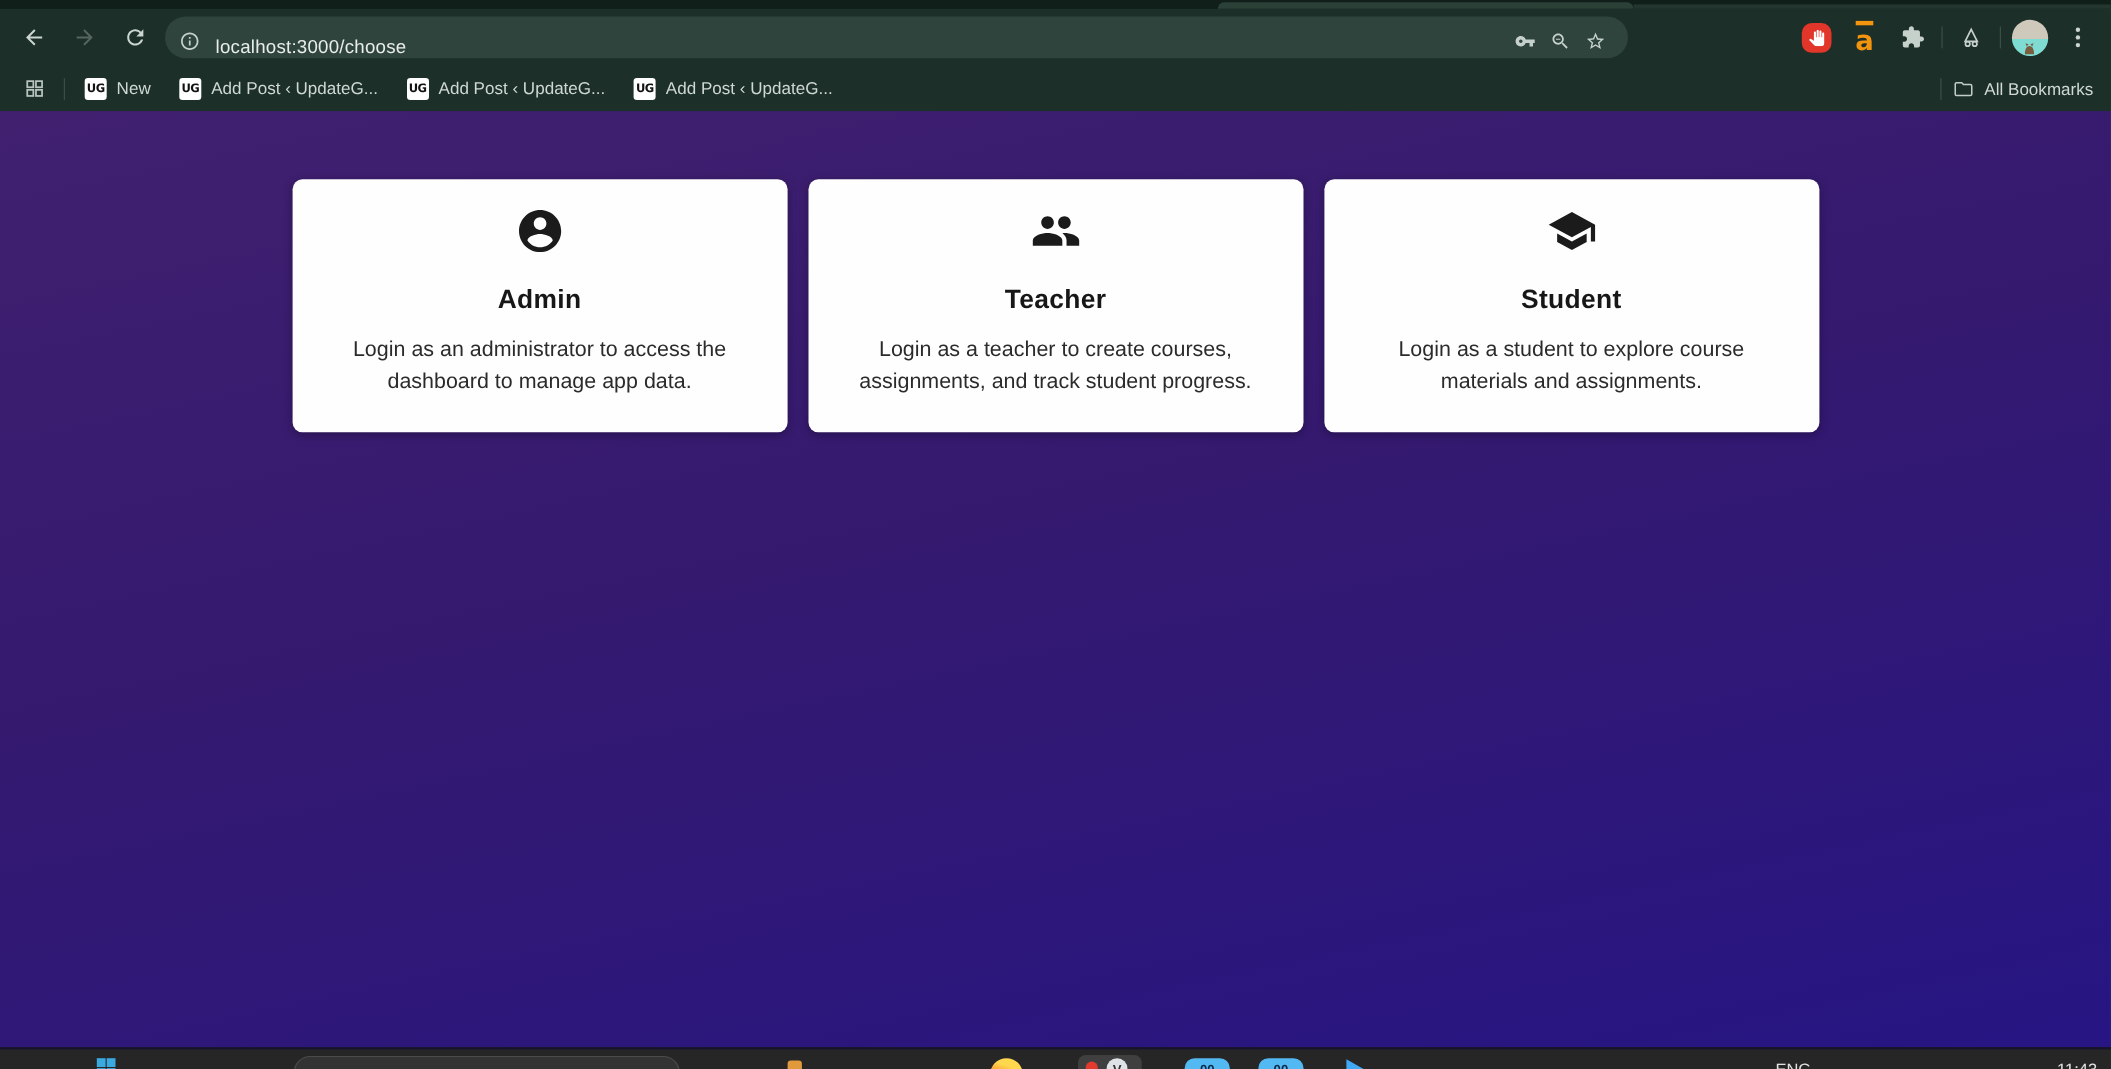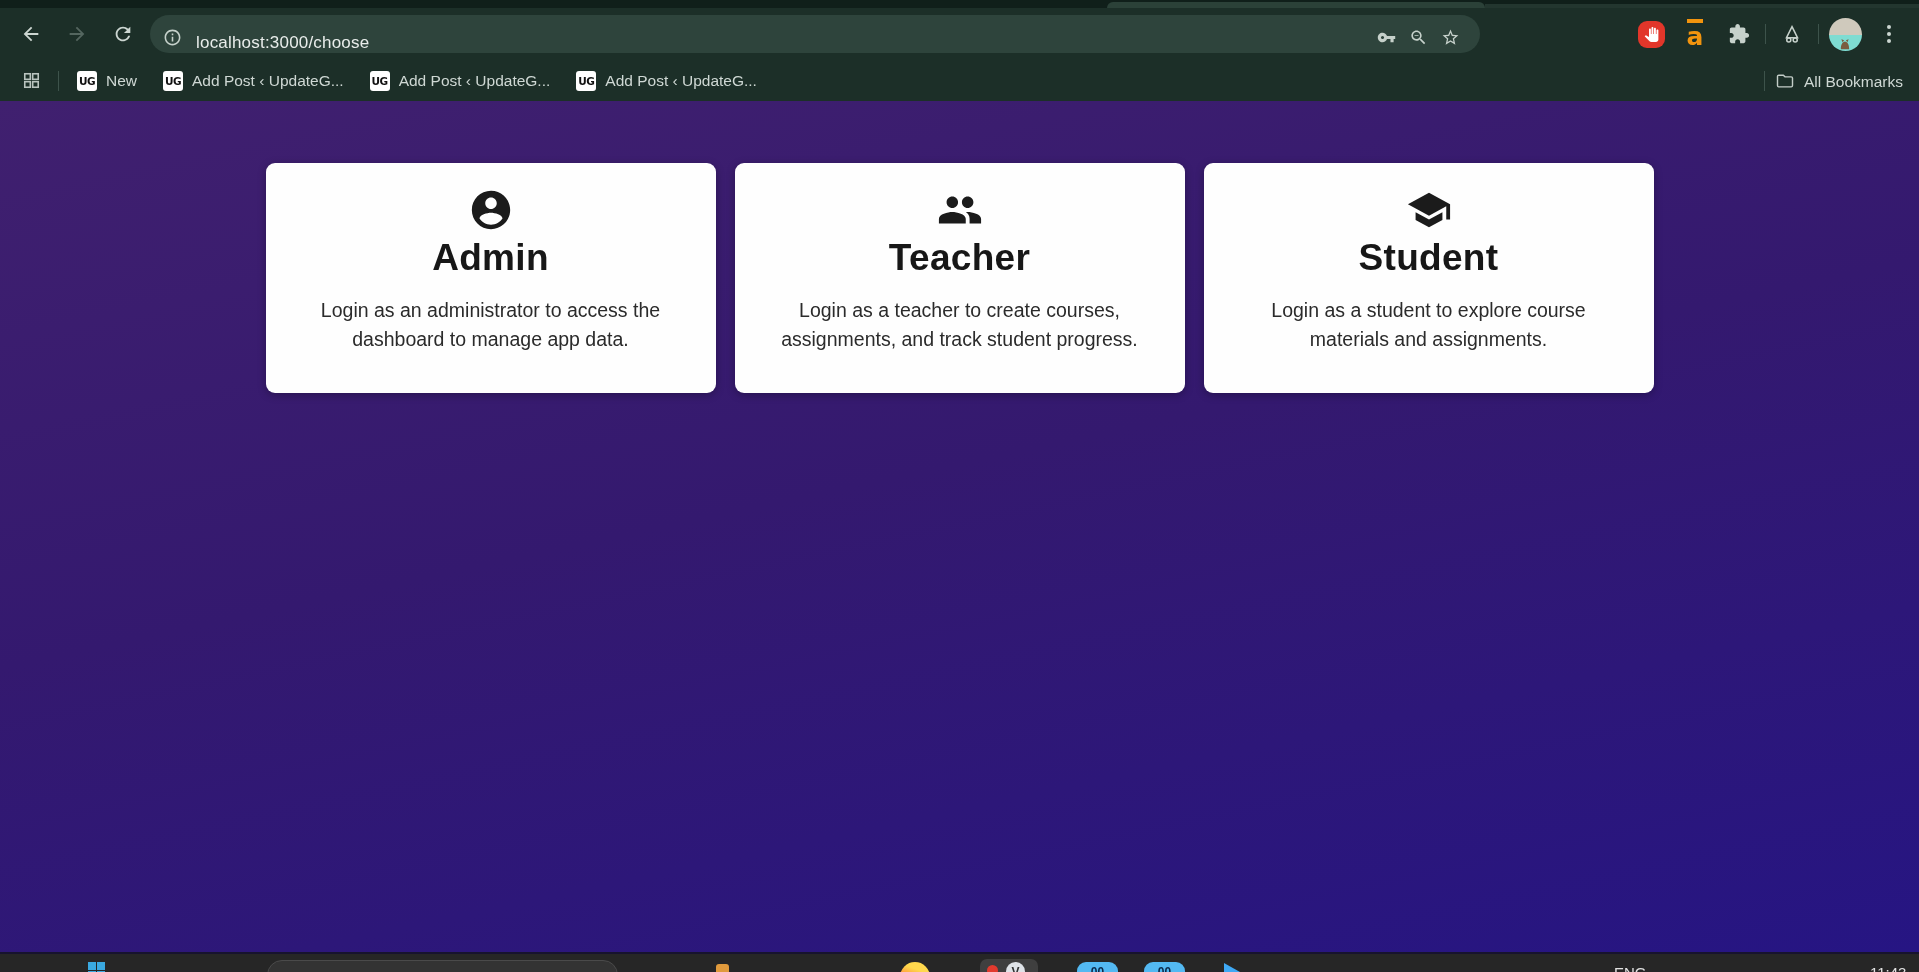--- a/index.html
+++ b/index.html
@@ -42,21 +42,21 @@
   .bm-label { color:#cfd8d4; font-size:15.5px; white-space:nowrap; }
   .bm-spacer { flex:1; }
   .all-bm { display:flex; align-items:flex-end; gap:9px; border:none; background:transparent; cursor:pointer; flex:none; }
   .all-bm svg { width:20px; height:20px; fill:none; stroke:#c3cdc8; stroke-width:1.7; }
 
   
   .page { flex:1; background:linear-gradient(168deg, #40206f 0%, #34196f 45%, #261583 100%); position:relative; }
   .cards { position:absolute; top:62px; left:0; right:0; display:flex; justify-content:center; gap:19px; }
   .card { width:450px; height:230px; background:#fefefe; border-radius:9px; box-shadow:0 2px 8px rgba(0,0,0,.28); text-align:center; padding:24px 34px 0; cursor:pointer; }
   .card-icon svg { width:46px; height:46px; fill:#1b1b1b; }
-  .card h2 { font-size:37px; font-weight:800; color:#171717; letter-spacing:.3px; }
+  .card h2 { font-size:24px; font-weight:800; color:#171717; margin-top:21px; letter-spacing:.3px; }
   .card p { font-size:19.5px; color:#2b2b2b; line-height:1.5; margin-top:17px; }
 
   
   .taskbar { height:20px; flex:none; background:#262626; border-top:2px solid #17132e; position:relative; overflow:hidden; }
   .tk { position:absolute; }
   .win-logo { left:88px; top:8px; width:17px; height:17px; display:grid; grid-template-columns:8px 8px; grid-template-rows:8px 8px; gap:1px; cursor:pointer; }
   .win-logo i { background:#3aa9e0; }
   .tk-search { left:267px; top:6px; width:351px; height:30px; background:#333333; border:1px solid #4a4a4a; border-radius:15px; cursor:pointer; }
   .tk-orange { left:716px; top:10px; width:13px; height:13px; background:#e09a3c; border-radius:3px; }
   .tk-fire { left:900px; top:8px; width:30px; height:30px; border-radius:50%; background:linear-gradient(200deg,#ffd84d 30%, #ff5722 78%); cursor:pointer; }

